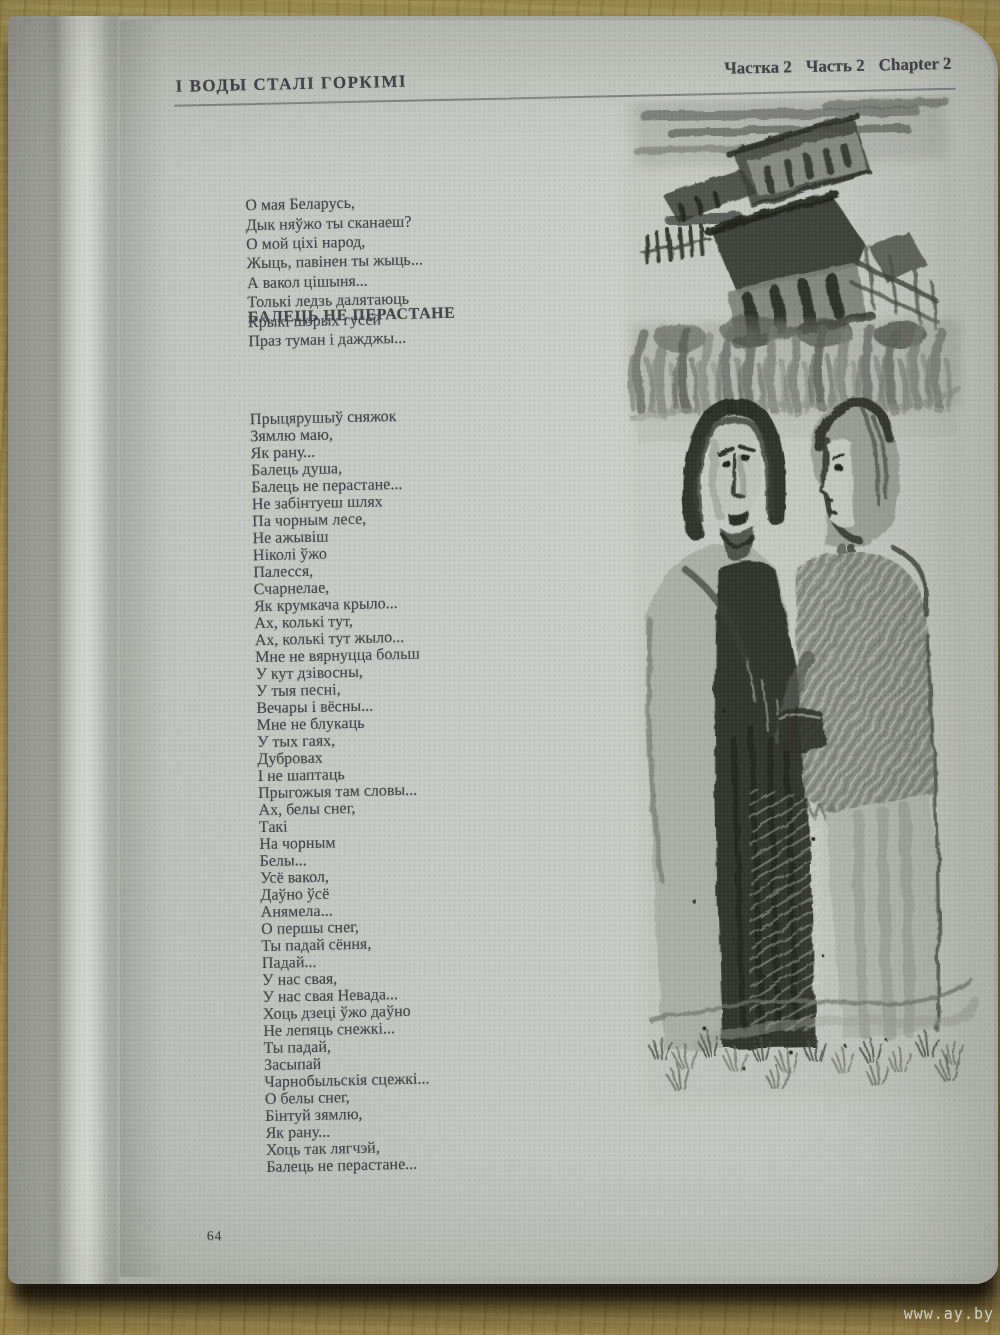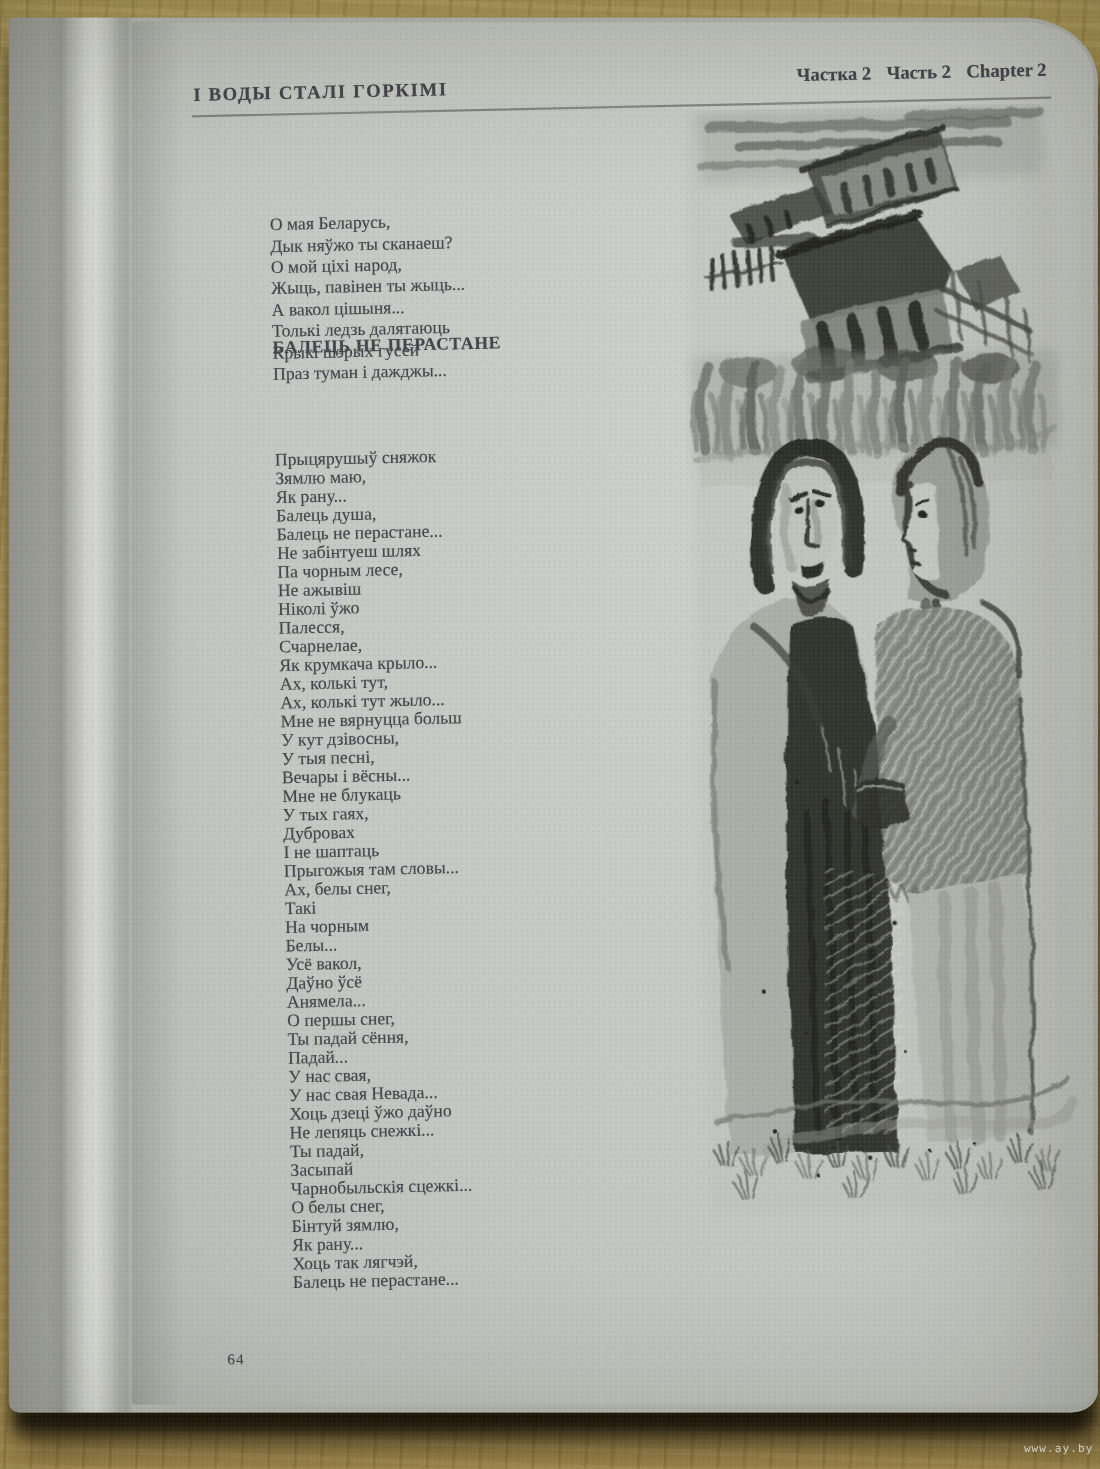--- a/index.html
+++ b/index.html
@@ -37,21 +37,21 @@
   .header-rule{position:absolute;left:56px;right:36px;top:84px;height:1.7px;background:rgba(78,78,84,.55);border-radius:2px;}
   .poem{position:absolute;white-space:pre;font-size:16px;}
   .poem .poem-line{white-space:pre;}
   .poem1{left:125px;top:118px;line-height:19.4px;}
   .poem2{left:125px;top:340px;line-height:17px;}
   .section-title{position:absolute;left:125px;top:289px;font-size:16px;font-weight:bold;letter-spacing:.6px;white-space:nowrap;}
   .page-number{position:absolute;left:64px;top:1208px;font-size:13.5px;letter-spacing:1px;}
   .illustration{position:absolute;left:497px;top:90px;width:348px;height:1012px;}
   .watermark{
     position:absolute;right:6px;bottom:12px;z-index:50;
-    font-family:"DejaVu Sans Mono", monospace;font-size:10px;color:#d6d8d2;opacity:.92;letter-spacing:1px;
+    font-family:"DejaVu Sans Mono", monospace;font-size:15px;color:#d6d8d2;opacity:.92;letter-spacing:1px;
   }
   .photo-overlay{
     position:absolute;inset:0;z-index:40;pointer-events:none;
     box-shadow:inset 0 0 170px rgba(24,20,10,.28);
     background-image:
       radial-gradient(rgba(255,255,255,.05) 1px, transparent 1.2px),
       radial-gradient(rgba(0,0,0,.05) 1px, transparent 1.2px);
     background-size:4px 4px,5px 5px;background-position:0 0,2px 3px;
   }
 </style>

